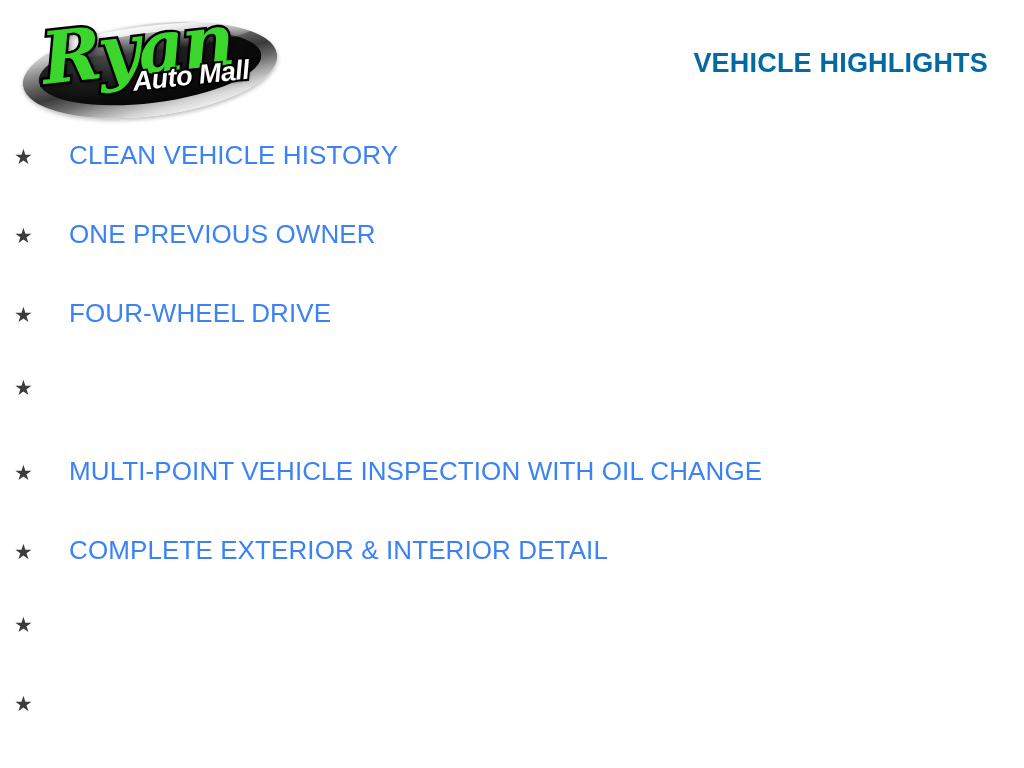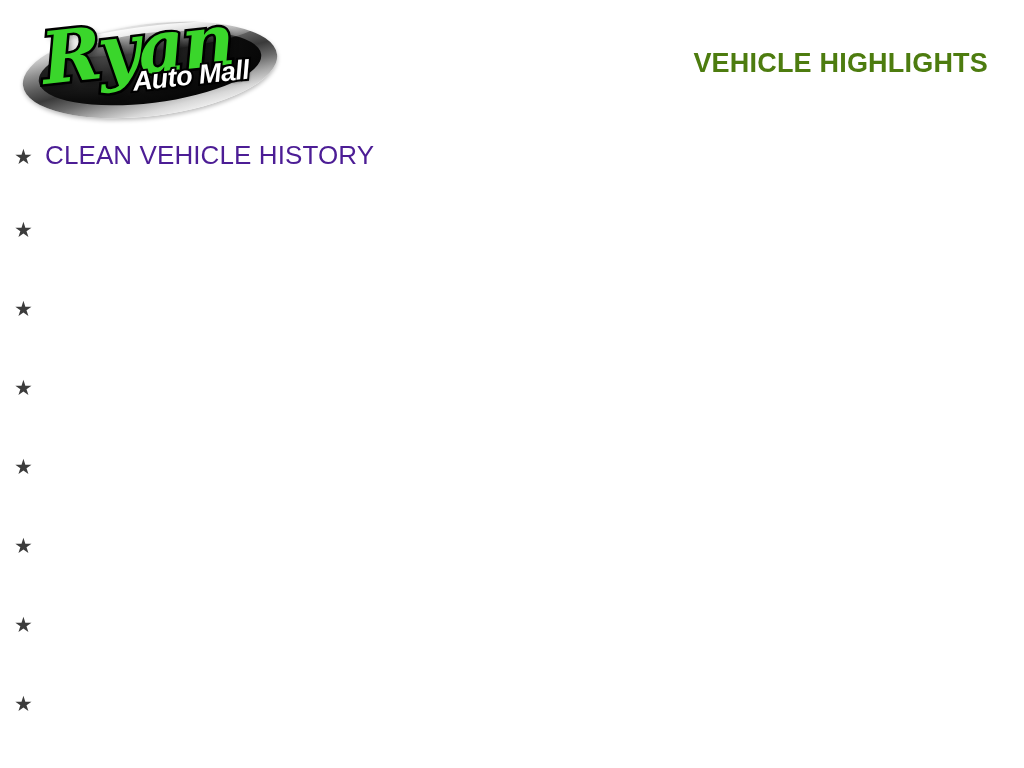--- a/index.html
+++ b/index.html
@@ -32,21 +32,21 @@
     height: 132px;
   }
 
   .page-title {
     position: absolute;
     right: 36px;
     top: 48px;
     font-family: "Liberation Sans", sans-serif;
     font-size: 27px;
     font-weight: bold;
-    color: #4d7c0f;
+    color: #0369a1;
     letter-spacing: 0.2px;
     white-space: nowrap;
   }
 
   
   .logo {
     position: absolute;
     left: 16px;
     top: 6px;
     width: 270px;
@@ -172,23 +172,24 @@
     font-size: 21px;
     line-height: 1;
     color: #3c3c3c;
   }
 
   .highlight-text {
     flex: 0 1 auto;
     font-family: "Liberation Sans", sans-serif;
     font-size: 26px;
     font-weight: normal;
-    color: #4c1d95;
+    color: #3b82f6;
     letter-spacing: 0.1px;
     white-space: nowrap;
+    margin-left: 24px;
   }
 </style>
 </head>
 <body>
 
 <div class="page">
 
   <div class="header">
 
     <div class="logo">
@@ -206,36 +207,40 @@
 
   <div class="highlights">
 
     <div class="highlight-item">
       <span class="bullet-star">★</span>
       <span class="highlight-text">CLEAN VEHICLE HISTORY</span>
     </div>
 
     <div class="highlight-item">
       <span class="bullet-star">★</span>
-    </div>
-
-    <div class="highlight-item">
-      <span class="bullet-star">★</span>
-    </div>
-
-    <div class="highlight-item">
-      <span class="bullet-star">★</span>
-    </div>
-
-    <div class="highlight-item">
-      <span class="bullet-star">★</span>
-    </div>
-
-    <div class="highlight-item">
-      <span class="bullet-star">★</span>
+      <span class="highlight-text">ONE PREVIOUS OWNER</span>
+    </div>
+
+    <div class="highlight-item">
+      <span class="bullet-star">★</span>
+      <span class="highlight-text">FOUR-WHEEL DRIVE</span>
+    </div>
+
+    <div class="highlight-item">
+      <span class="bullet-star">★</span>
+    </div>
+
+    <div class="highlight-item">
+      <span class="bullet-star">★</span>
+      <span class="highlight-text">MULTI-POINT VEHICLE INSPECTION WITH OIL CHANGE</span>
+    </div>
+
+    <div class="highlight-item">
+      <span class="bullet-star">★</span>
+      <span class="highlight-text">COMPLETE EXTERIOR &amp; INTERIOR DETAIL</span>
     </div>
 
     <div class="highlight-item">
       <span class="bullet-star">★</span>
     </div>
 
     <div class="highlight-item">
       <span class="bullet-star">★</span>
     </div>
 

